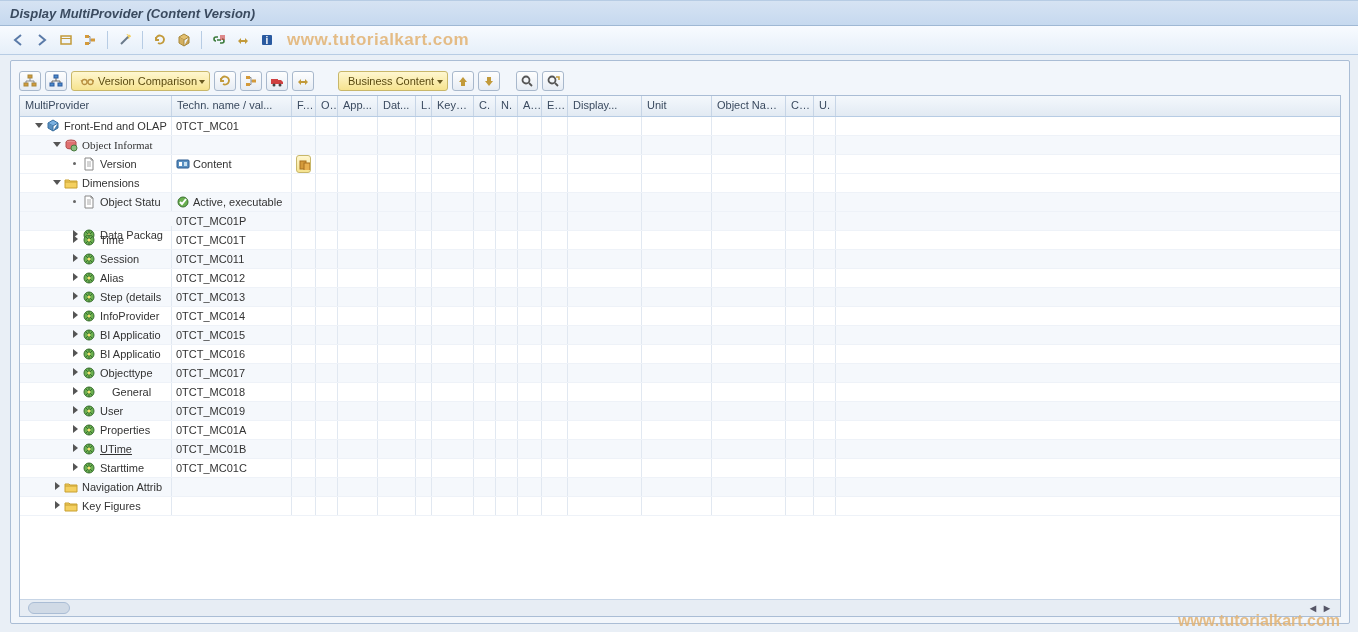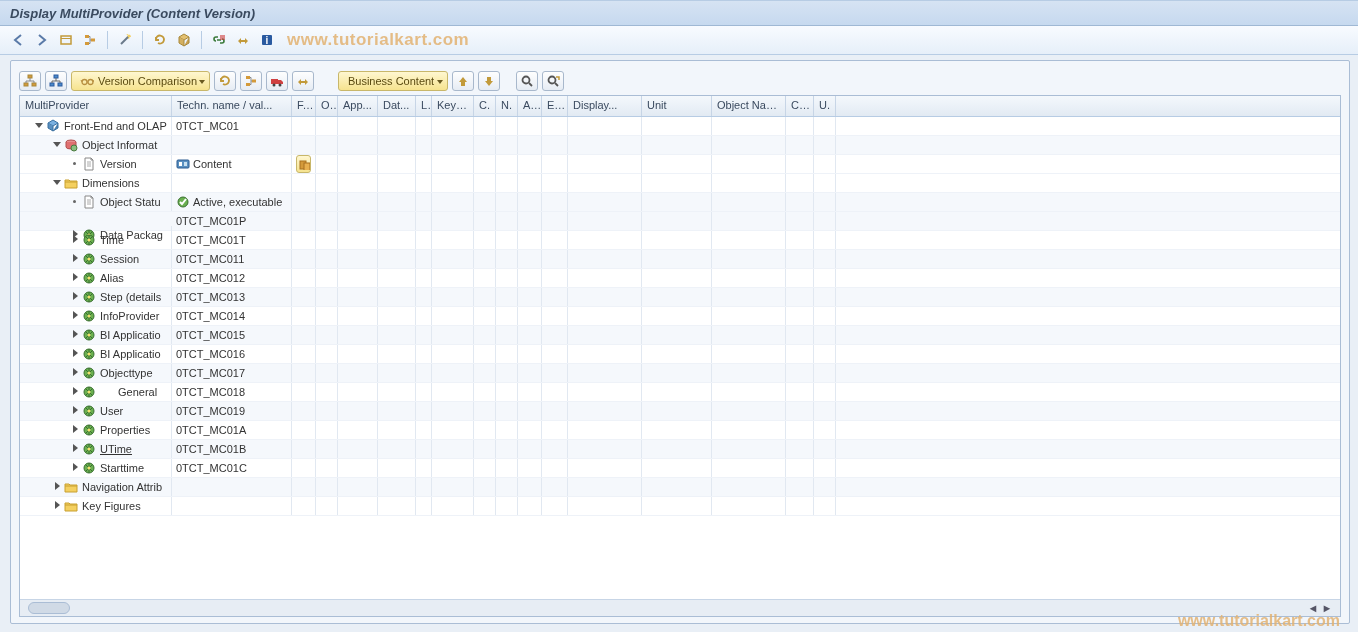--- a/index.html
+++ b/index.html
@@ -554,21 +554,21 @@
             <div class="cell" style="width: 22px;"></div>
             <div class="cell" style="width: 24px;"></div>
             <div class="cell" style="width: 26px;"></div>
             <div class="cell" style="width: 74px;"></div>
             <div class="cell" style="width: 70px;"></div>
             <div class="cell" style="width: 74px;"></div>
             <div class="cell" style="width: 28px;"></div>
             <div class="cell" style="width: 22px;"></div>
           </div>
           <div class="row alt">
-            <div class="cell first" style="width: 152px;">
+            <div class="cell first" style="width: 152px; font-family: Liberation Serif, serif;">
               <span class="indent" style="width: 26px;"></span>
               <span class="exp open"></span>
               <span class="ico">
                 <svg width="14" height="14">
                   <use href="#t-objinfo"></use>
                 </svg>
               </span>
               <span style="margin-left: 2px;">Object Informat</span>
             </div>
             <div class="cell" style="width: 120px;">
@@ -968,21 +968,21 @@
           </div>
           <div class="row">
             <div class="cell first" style="width: 152px;">
               <span class="indent" style="width: 44px;"></span>
               <span class="exp closed"></span>
               <span class="ico">
                 <svg width="14" height="14">
                   <use href="#t-dim"></use>
                 </svg>
               </span>
-              <span style="margin-left: 20px;">General</span>
+              <span style="margin-left: 14px;">General</span>
             </div>
             <div class="cell" style="width: 120px;">
               <span>0TCT_MC018</span>
             </div>
             <div class="cell" style="width: 24px;"></div>
             <div class="cell" style="width: 22px;"></div>
             <div class="cell" style="width: 40px;"></div>
             <div class="cell" style="width: 38px;"></div>
             <div class="cell" style="width: 16px;"></div>
             <div class="cell" style="width: 42px;"></div>

